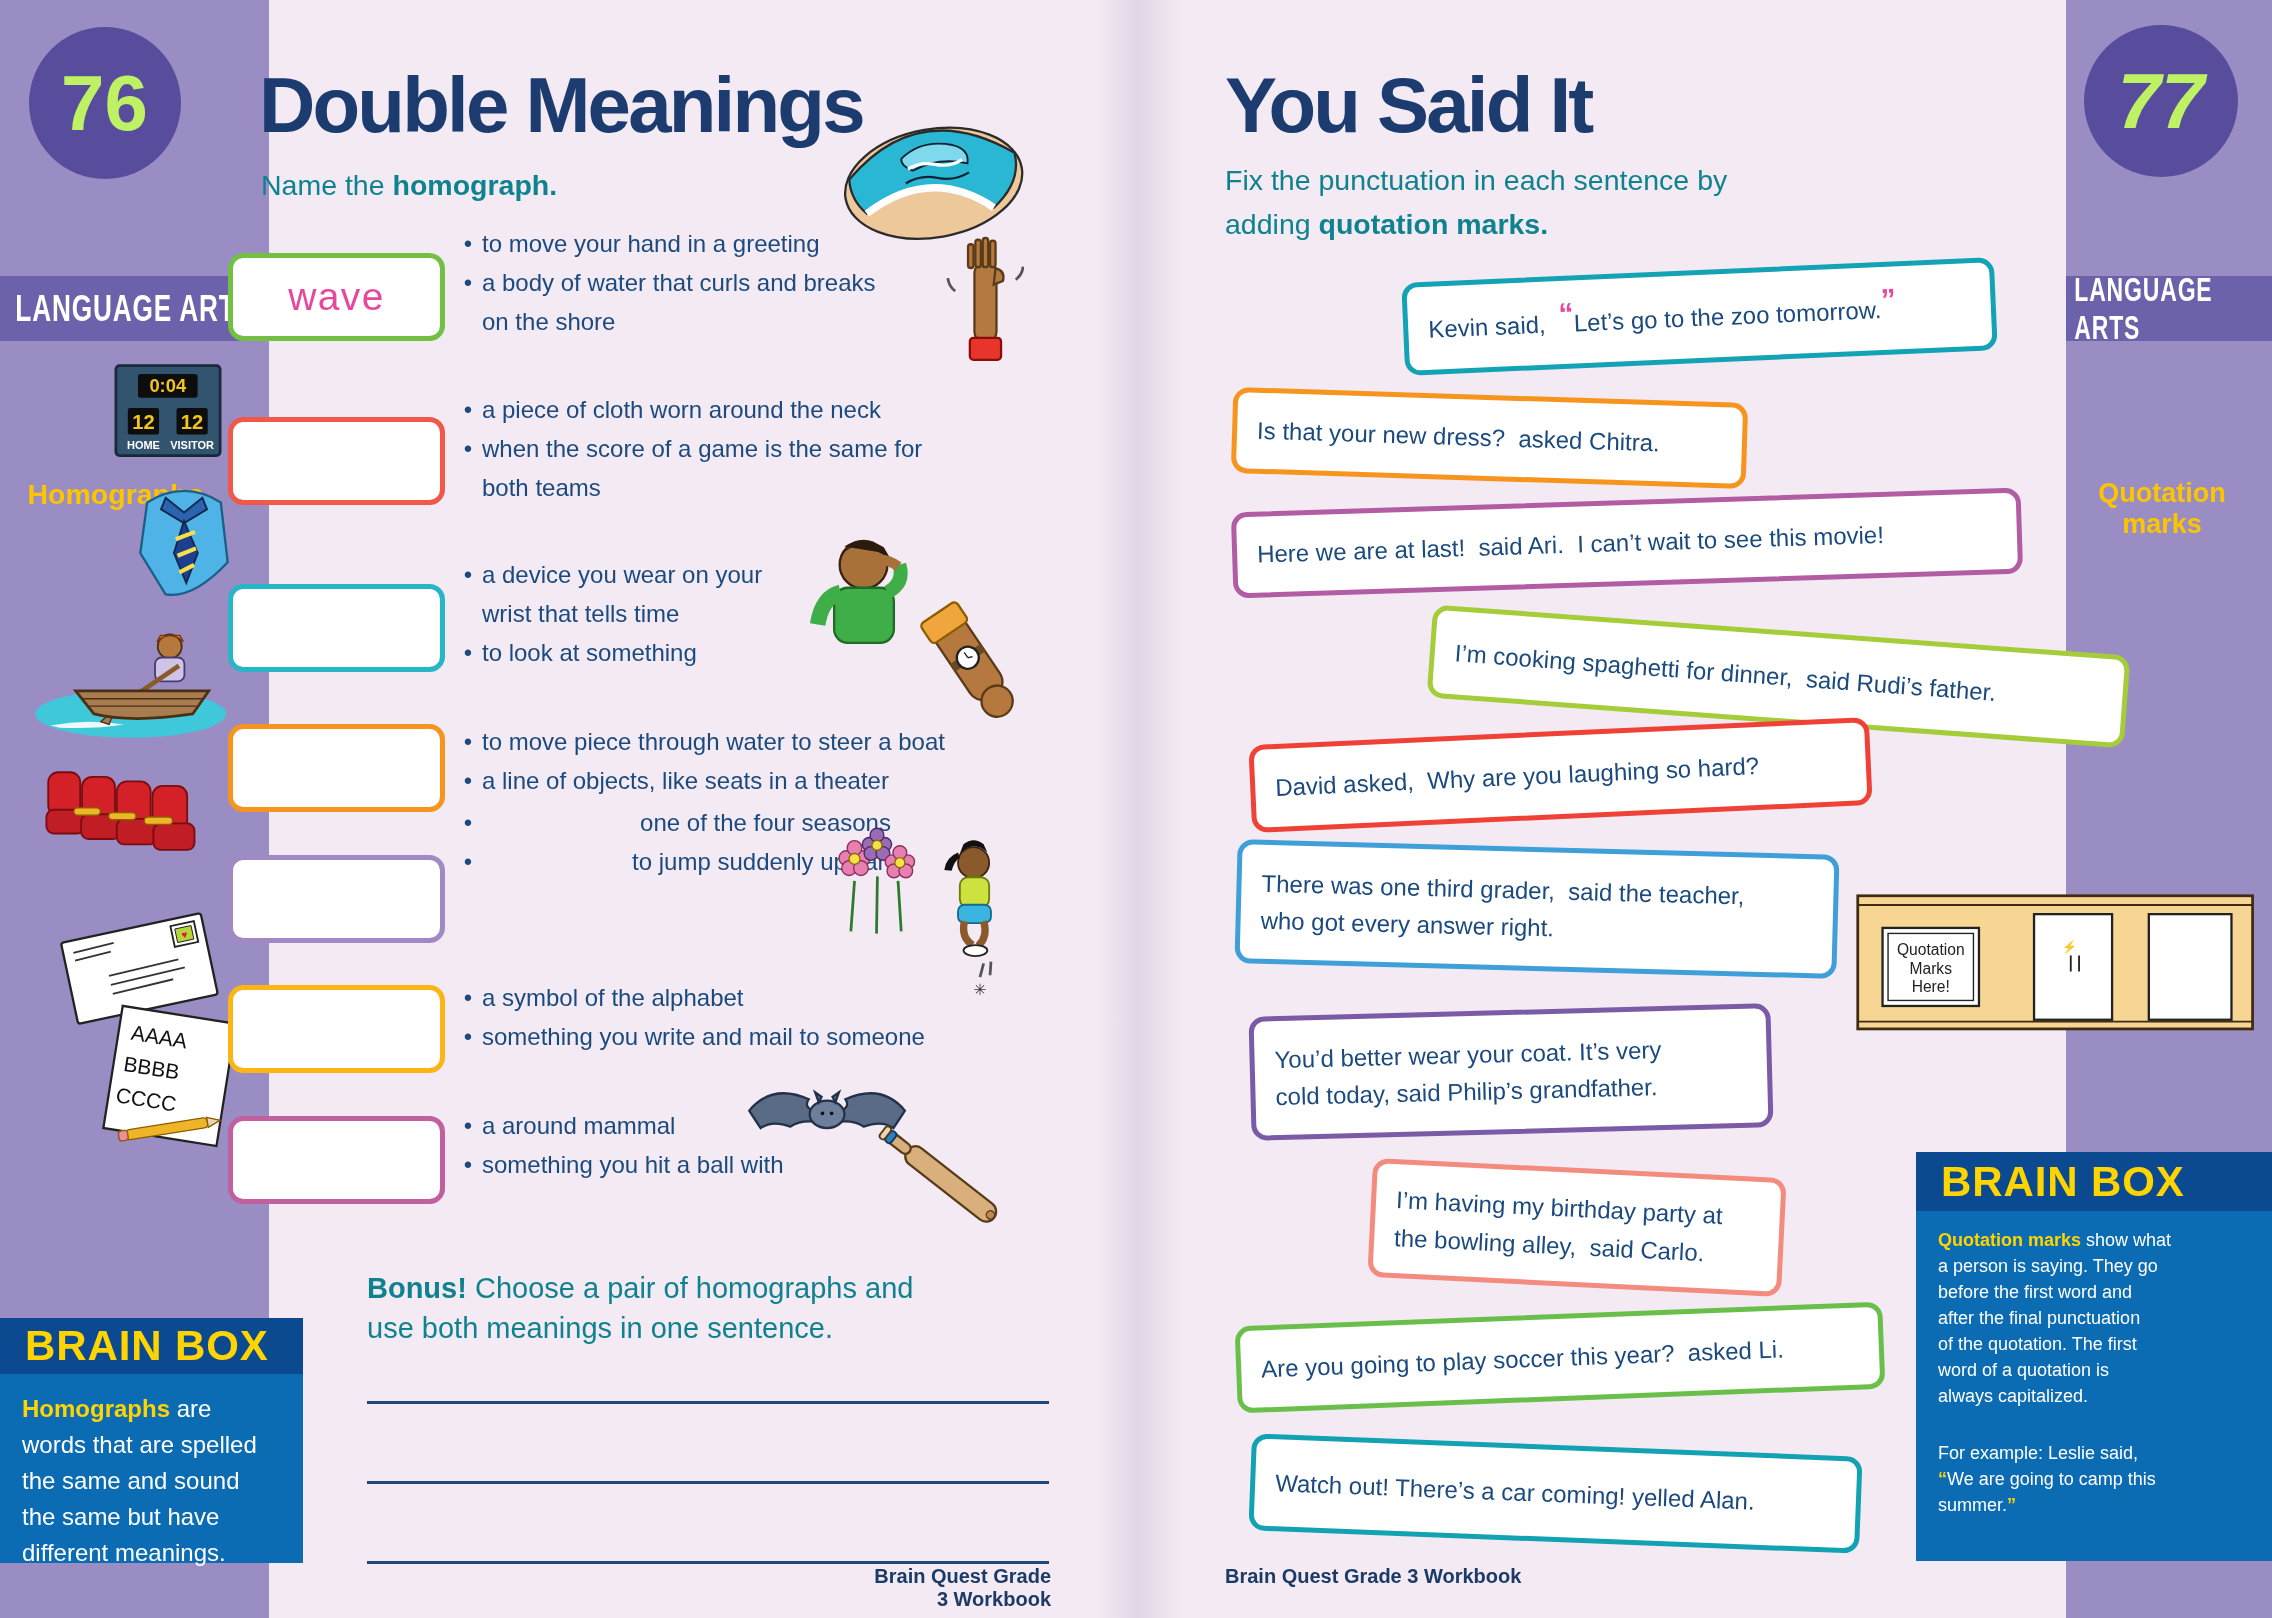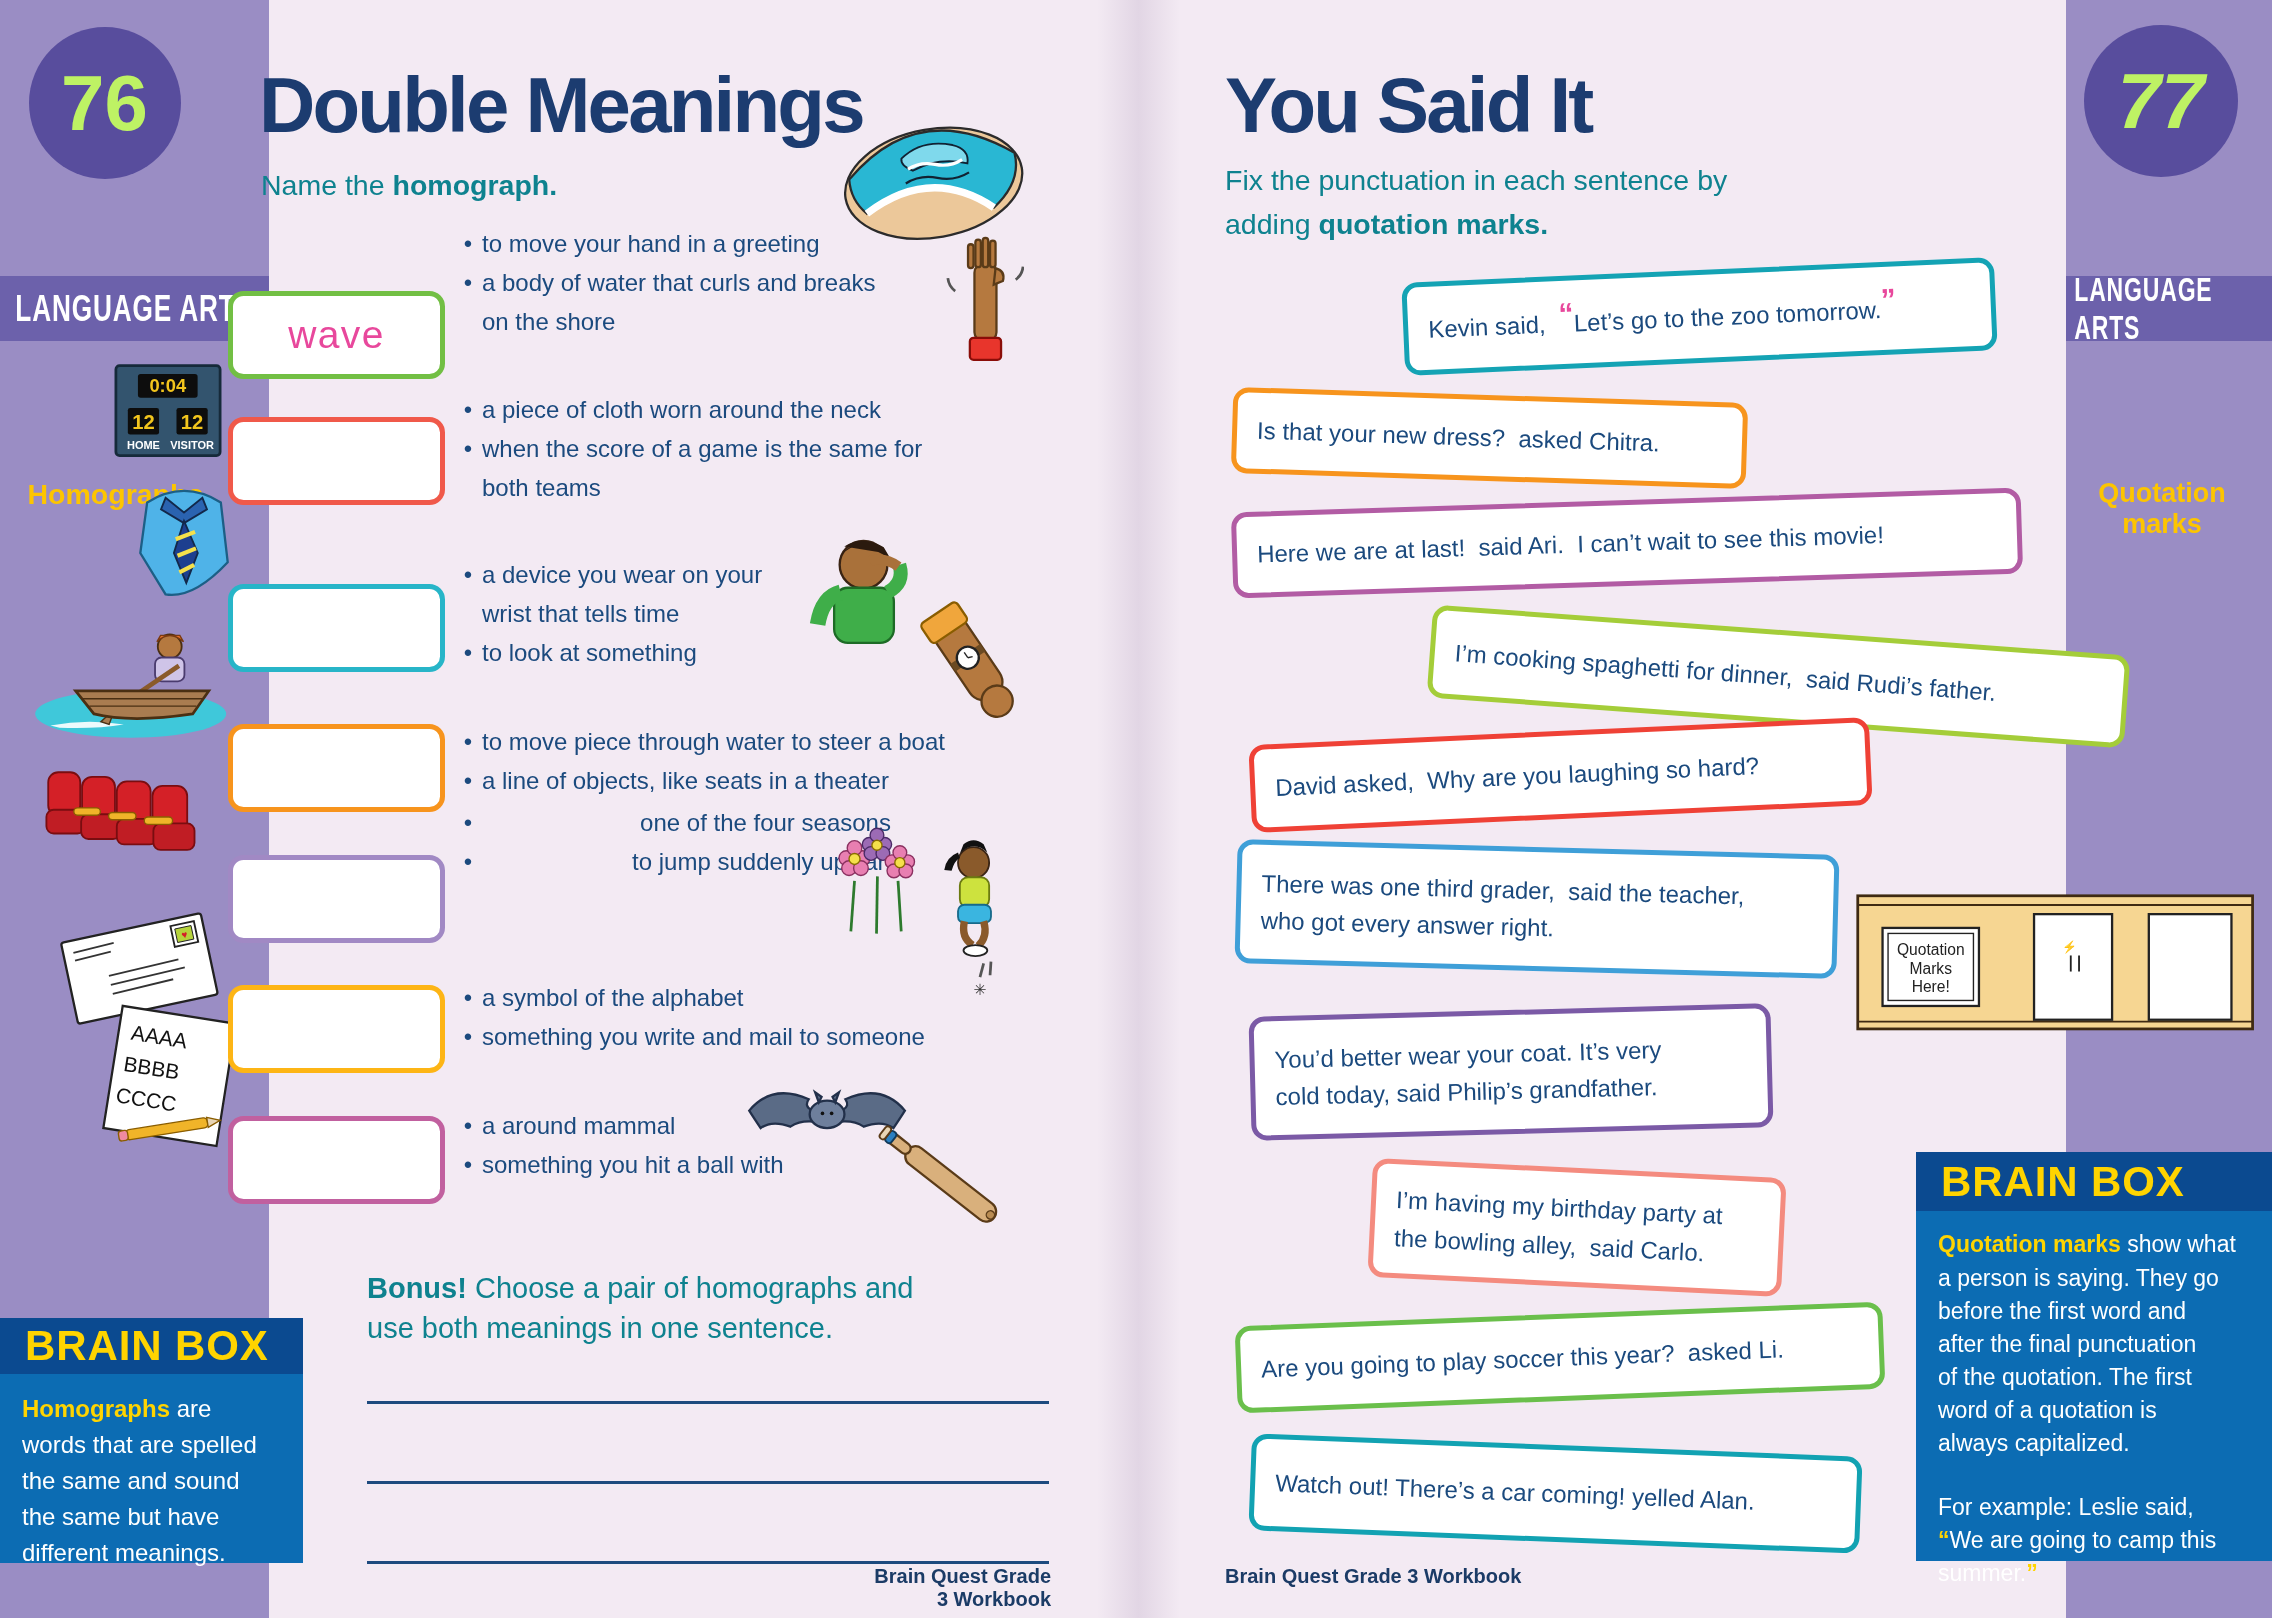--- a/index.html
+++ b/index.html
@@ -174,21 +174,21 @@
       <rect x="62" y="60" width="48" height="170" rx="20"></rect>
       <rect x="48" y="18" width="12" height="52" rx="6"></rect>
       <rect x="64" y="8" width="12" height="60" rx="6"></rect>
       <rect x="80" y="4" width="12" height="64" rx="6"></rect>
       <rect x="96" y="10" width="12" height="58" rx="6"></rect>
       <path d="M108 70 q22 6 16 28 l-20 8 Z"></path>
     </g>
     <rect x="52" y="222" width="68" height="48" rx="8" fill="#e8352c" stroke="#8a0d08" stroke-width="5"></rect>
   </svg>
 
-  <div class="abox" style="top:253px;border-color:#72bf44;margin-top:38px;">
+  <div class="abox" style="top:253px;border-color:#72bf44;">
       <span data-bind="left_page.items.0.answer">wave</span>
     </div>
   <div class="bullets" style="top:225px;">
     <div class="bullet" data-bind="left_page.items.0.bullets.0">to move your hand in a greeting</div>
     <div class="bullet" data-bind="left_page.items.0.bullets.1">a body of water that curls and breaks
 on the shore</div>
   </div>
 
   <div class="abox" style="top:417px;border-color:#f0594a;">
       <span data-bind="left_page.items.1.answer"></span>
@@ -405,21 +405,21 @@
     <span style="font-size:25px;" data-bind="right_page.section_label">LANGUAGE ARTS</span>
   </div>
   <div class="sidelabel" style="left:2084px;top:478px;width:156px;">
     <span data-bind="right_page.side_label">Quotation
 marks</span>
   </div>
 
   <div class="bbhead" style="left:1916px;top:1152px;width:356px;height:59px;">
     <span data-bind="right_page.brain_box.heading">BRAIN BOX</span>
   </div>
-  <div class="bbbody" style="left:1916px;top:1211px;width:356px;height:350px;font-size:23px;line-height:1.44;">
+  <div class="bbbody" style="left:1916px;top:1211px;width:356px;height:350px;font-size:18px;line-height:1.44;">
     <div><span class="kw" data-bind="right_page.brain_box.keyword">Quotation marks</span><span data-bind="right_page.brain_box.text"> show what
 a person is saying. They go
 before the first word and
 after the final punctuation
 of the quotation. The first
 word of a quotation is
 always capitalized.</span></div>
     <div class="bbex"><span data-bind="right_page.brain_box.example_before">For example: Leslie said,
 </span><span class="yq" data-bind="right_page.brain_box.example_open">“</span><span data-bind="right_page.brain_box.example_text">We are going to camp this
 summer.</span><span class="yq" data-bind="right_page.brain_box.example_close">”</span></div>

